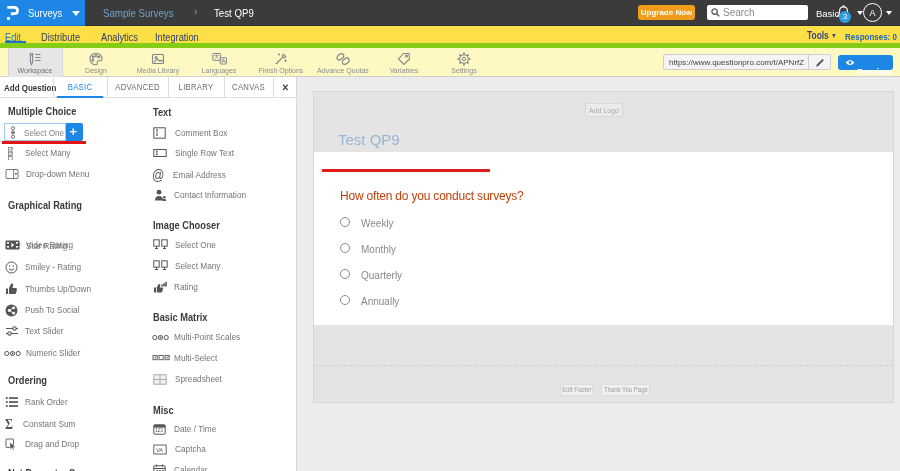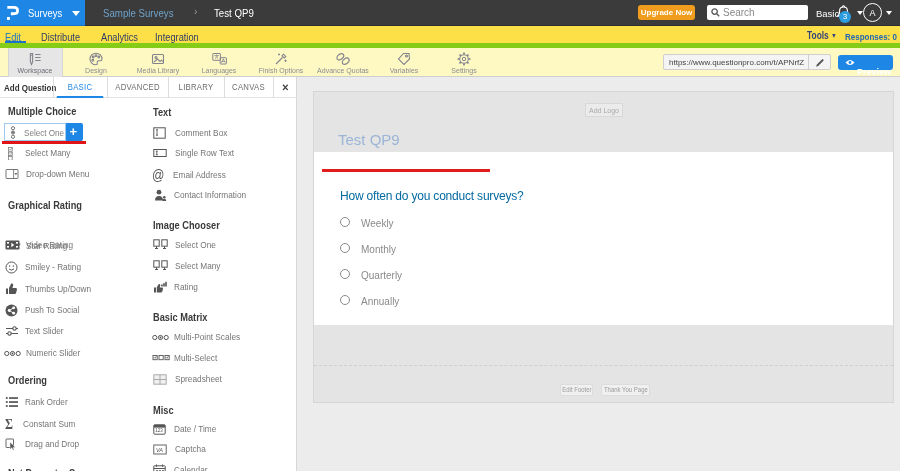--- a/index.html
+++ b/index.html
@@ -423,21 +423,21 @@
       </div>
     </div>
   </div>
 
   <div id="main">
     <div id="spanel">
       <div class="abs" style="left:271px;top:11px;width:38px;height:14px;border:1px solid #d8d8d8;background:#ebebeb;font-size:7px;color:#a8a8a8;text-align:center;line-height:13px;">Add Logo</div>
       <div class="abs" style="left:24px;top:39px;font-size:15px;color:#9ab5d6;">Test QP9</div>
       <div id="card"></div>
       <div class="abs" style="left:8px;top:77px;width:168px;height:2.5px;background:#e11c1c;"></div>
-      <div class="abs" style="left:26px;top:97px;font-size:12px;letter-spacing:-0.2px;color:#0369a1;">How often do you conduct surveys?</div>
+      <div class="abs" style="left:26px;top:97px;font-size:12px;letter-spacing:-0.2px;color:#c2410c;">How often do you conduct surveys?</div>
       <div class="radio" style="left:26px;top:125px;"></div>
         <div class="opt" style="left:47px;top:126px;">Weekly</div>
       <div class="radio" style="left:26px;top:151px;"></div>
         <div class="opt" style="left:47px;top:152px;">Monthly</div>
       <div class="radio" style="left:26px;top:177px;"></div>
         <div class="opt" style="left:47px;top:178px;">Quarterly</div>
       <div class="radio" style="left:26px;top:203px;"></div>
         <div class="opt" style="left:47px;top:204px;">Annually</div>
       <div class="abs" style="left:0;top:273px;width:579px;height:0;border-top:1px dashed #cfcfcf;"></div>
       <div class="footbtn" style="left:246px;top:292px;width:33px;text-align:center;padding:0;font-size:6.5px;"><span style="display:inline-block;transform:scaleX(0.92);">Edit Footer</span></div>

